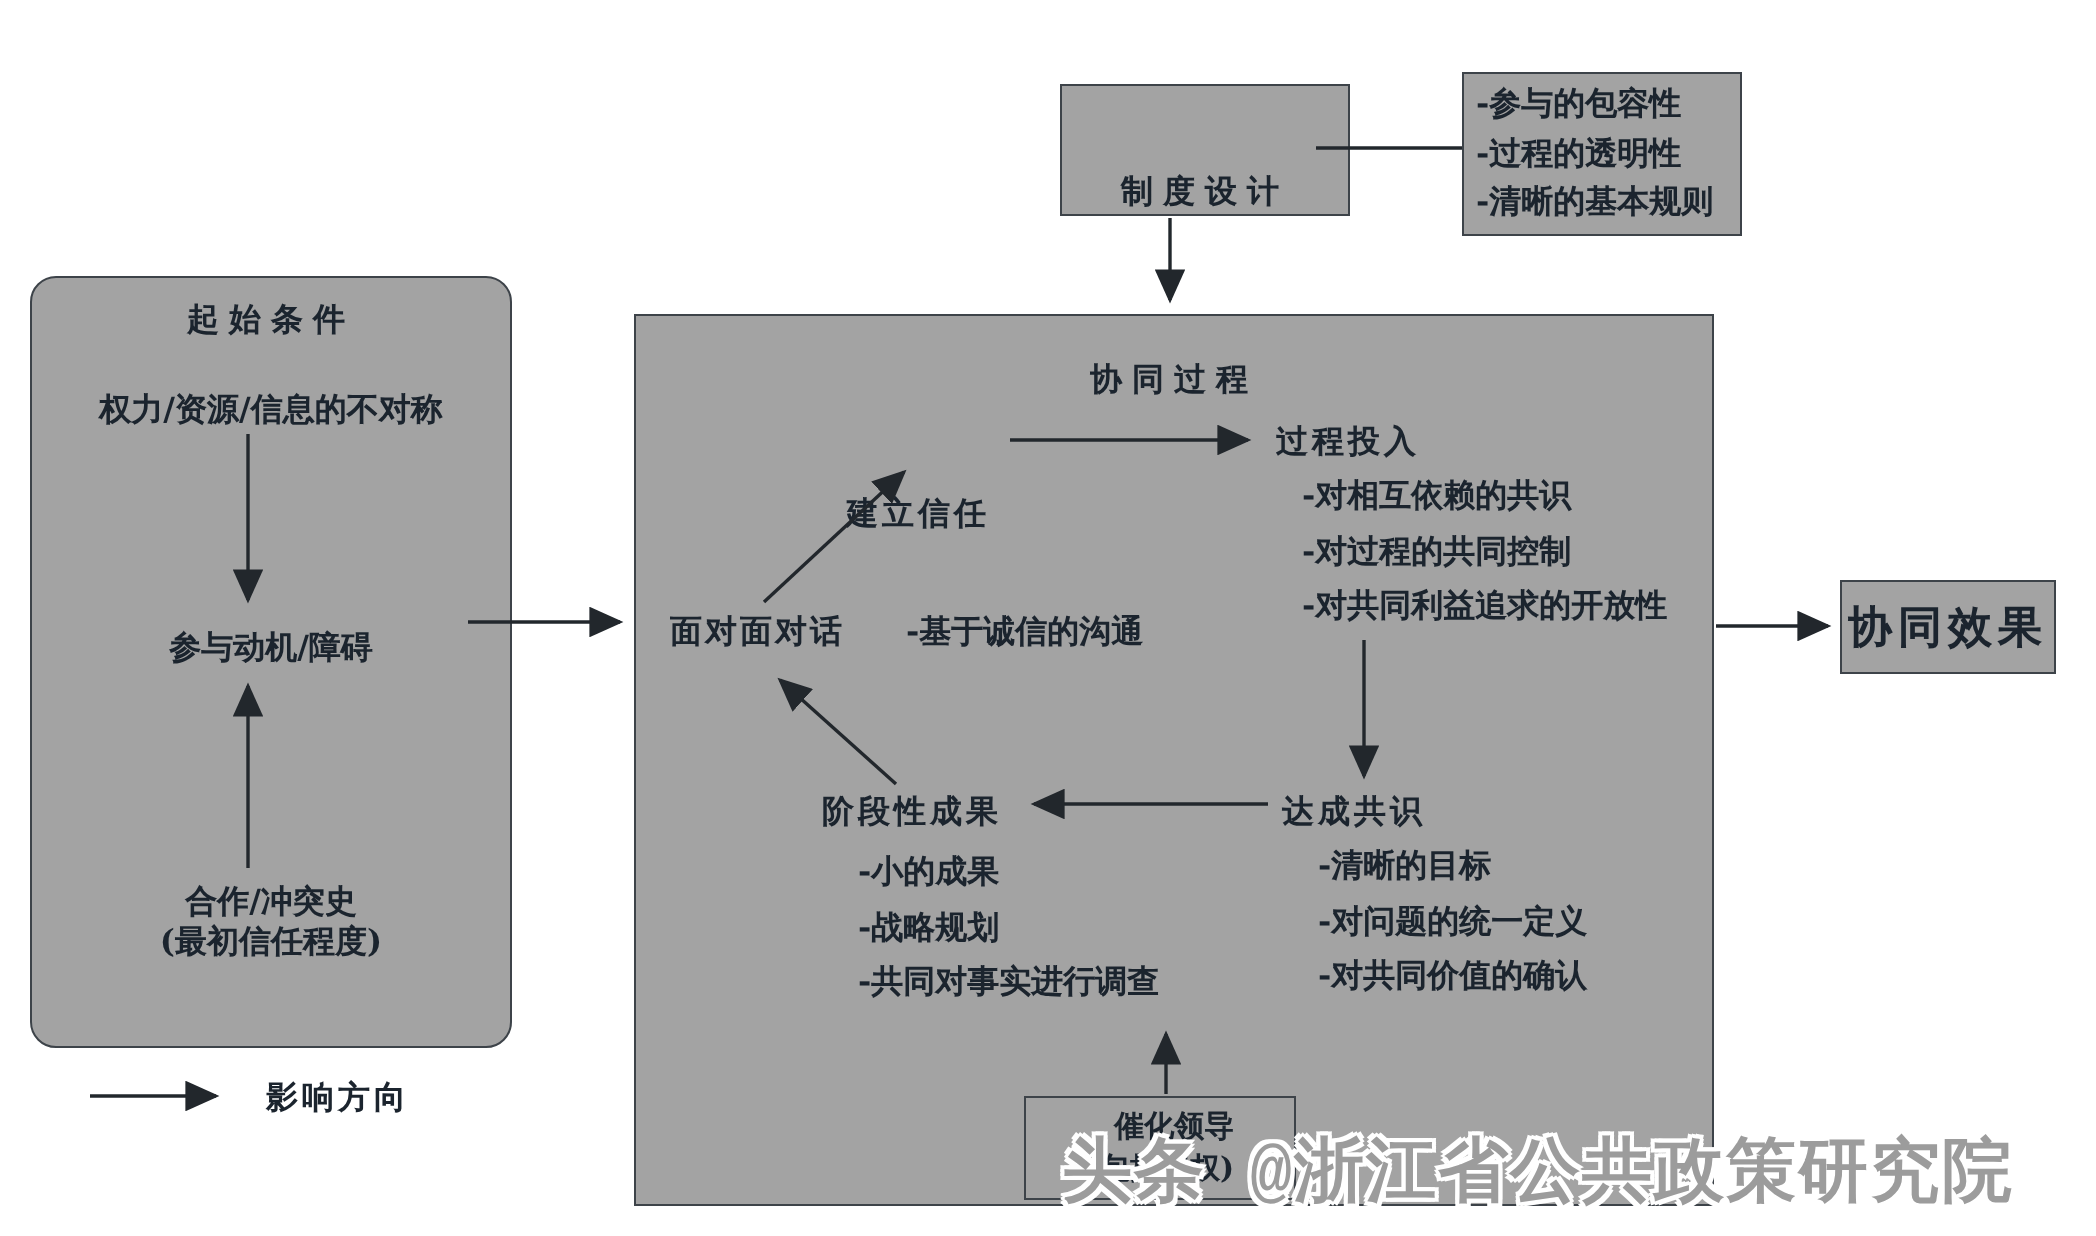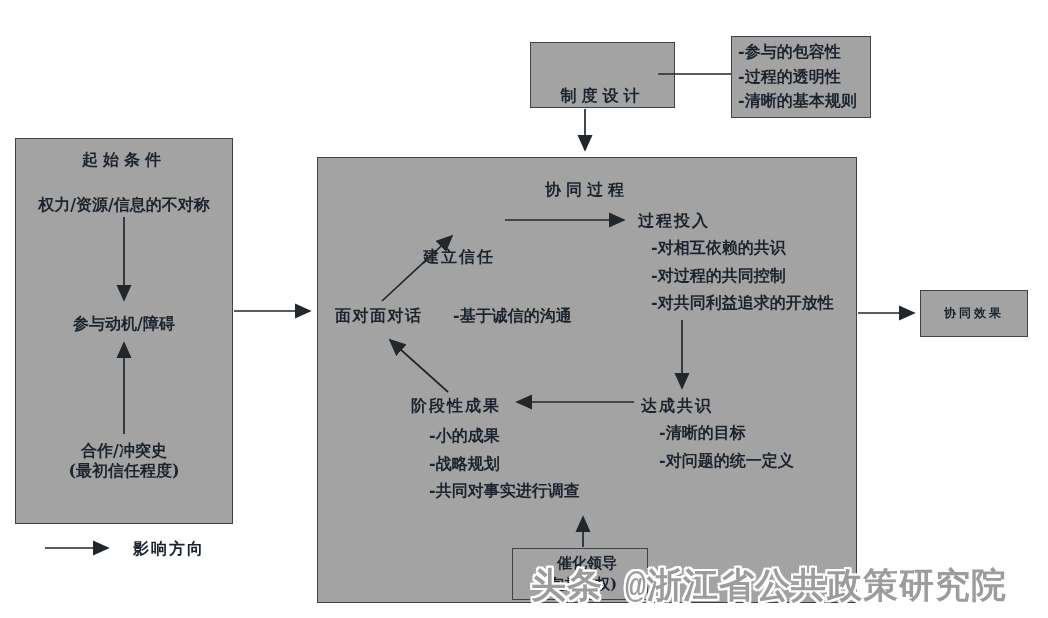--- a/index.html
+++ b/index.html
@@ -42,21 +42,21 @@
   </div>
 
   <div class="box rules" style="left:731px;top:36px;width:140px;height:82px;">
     <div class="list" style="left:6px;top:3px;">
       <div>-参与的包容性</div>
       <div>-过程的透明性</div>
       <div>-清晰的基本规则</div>
     </div>
   </div>
 
-  <div class="box" style="left:15px;top:138px;width:218px;height:386px;">
+  <div class="box" style="left:15px;top:138px;width:241px;height:386px;border-radius:13px;">
     <div class="label centered spaced-lg" style="top:12px;">起始条件</div>
     <div class="label centered" style="top:57px;">权力/资源/信息的不对称</div>
     <div class="label centered" style="top:176px;">参与动机/障碍</div>
     <div class="label centered" style="top:302px;line-height:20px;">
       <div>合作/冲突史</div>
       <div>(最初信任程度)</div>
     </div>
   </div>
 
   <div class="box" style="left:317px;top:157px;width:540px;height:446px;">
@@ -68,35 +68,36 @@
     <div class="list" style="left:333px;top:76px;">
       <div>-对相互依赖的共识</div>
       <div>-对过程的共同控制</div>
       <div>-对共同利益追求的开放性</div>
     </div>
 
     <div class="label spaced-sm" style="left:323px;top:239px;">达成共识</div>
     <div class="list" style="left:341px;top:261px;line-height:28px;">
       <div>-清晰的目标</div>
       <div>-对问题的统一定义</div>
+      <div>-对共同价值的确认</div>
     </div>
 
     <div class="label spaced-sm" style="left:93px;top:239px;">阶段性成果</div>
     <div class="list" style="left:111px;top:264px;">
       <div>-小的成果</div>
       <div>-战略规划</div>
       <div>-共同对事实进行调查</div>
     </div>
 
     <div class="label" style="left:17px;top:149px;letter-spacing:1.5px;">面对面对话</div>
     <div class="label" style="left:135px;top:149px;">-基于诚信的沟通</div>
   </div>
 
   <div class="box flexcenter" style="left:920px;top:290px;width:108px;height:47px;">
-    <div style="font-size:12px;font-weight:600;letter-spacing:3px;">协同效果</div>
+    <div style="font-size:22px;font-weight:600;letter-spacing:3px;">协同效果</div>
   </div>
 
   <div class="box flexcenter" style="left:512px;top:548px;width:136px;height:52px;">
     <div style="font-size:15px;font-weight:600;line-height:21px;text-align:right;">
       <div>催化领导</div>
       <div>(包括授权)</div>
     </div>
   </div>
 
   <svg id="arrows" width="1048" height="618">

